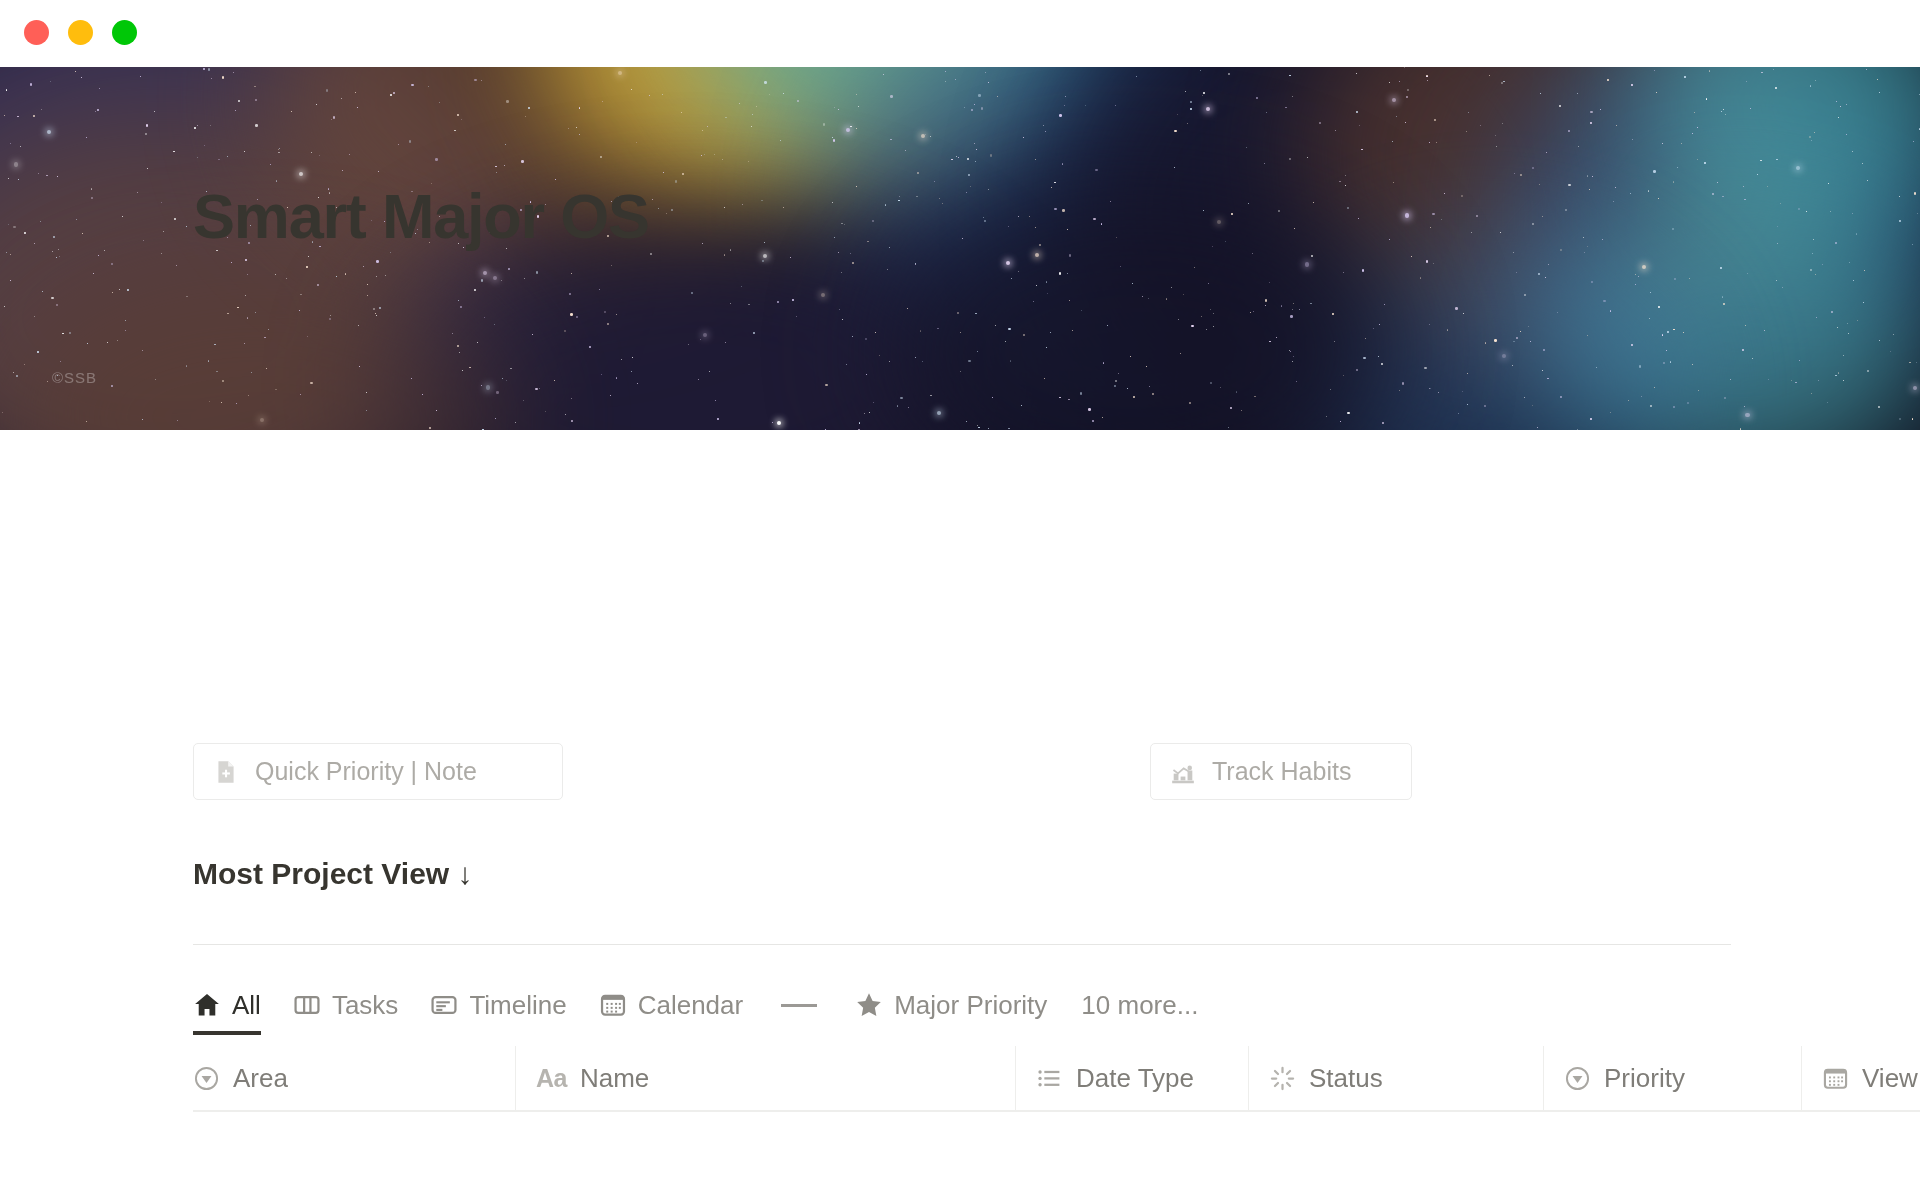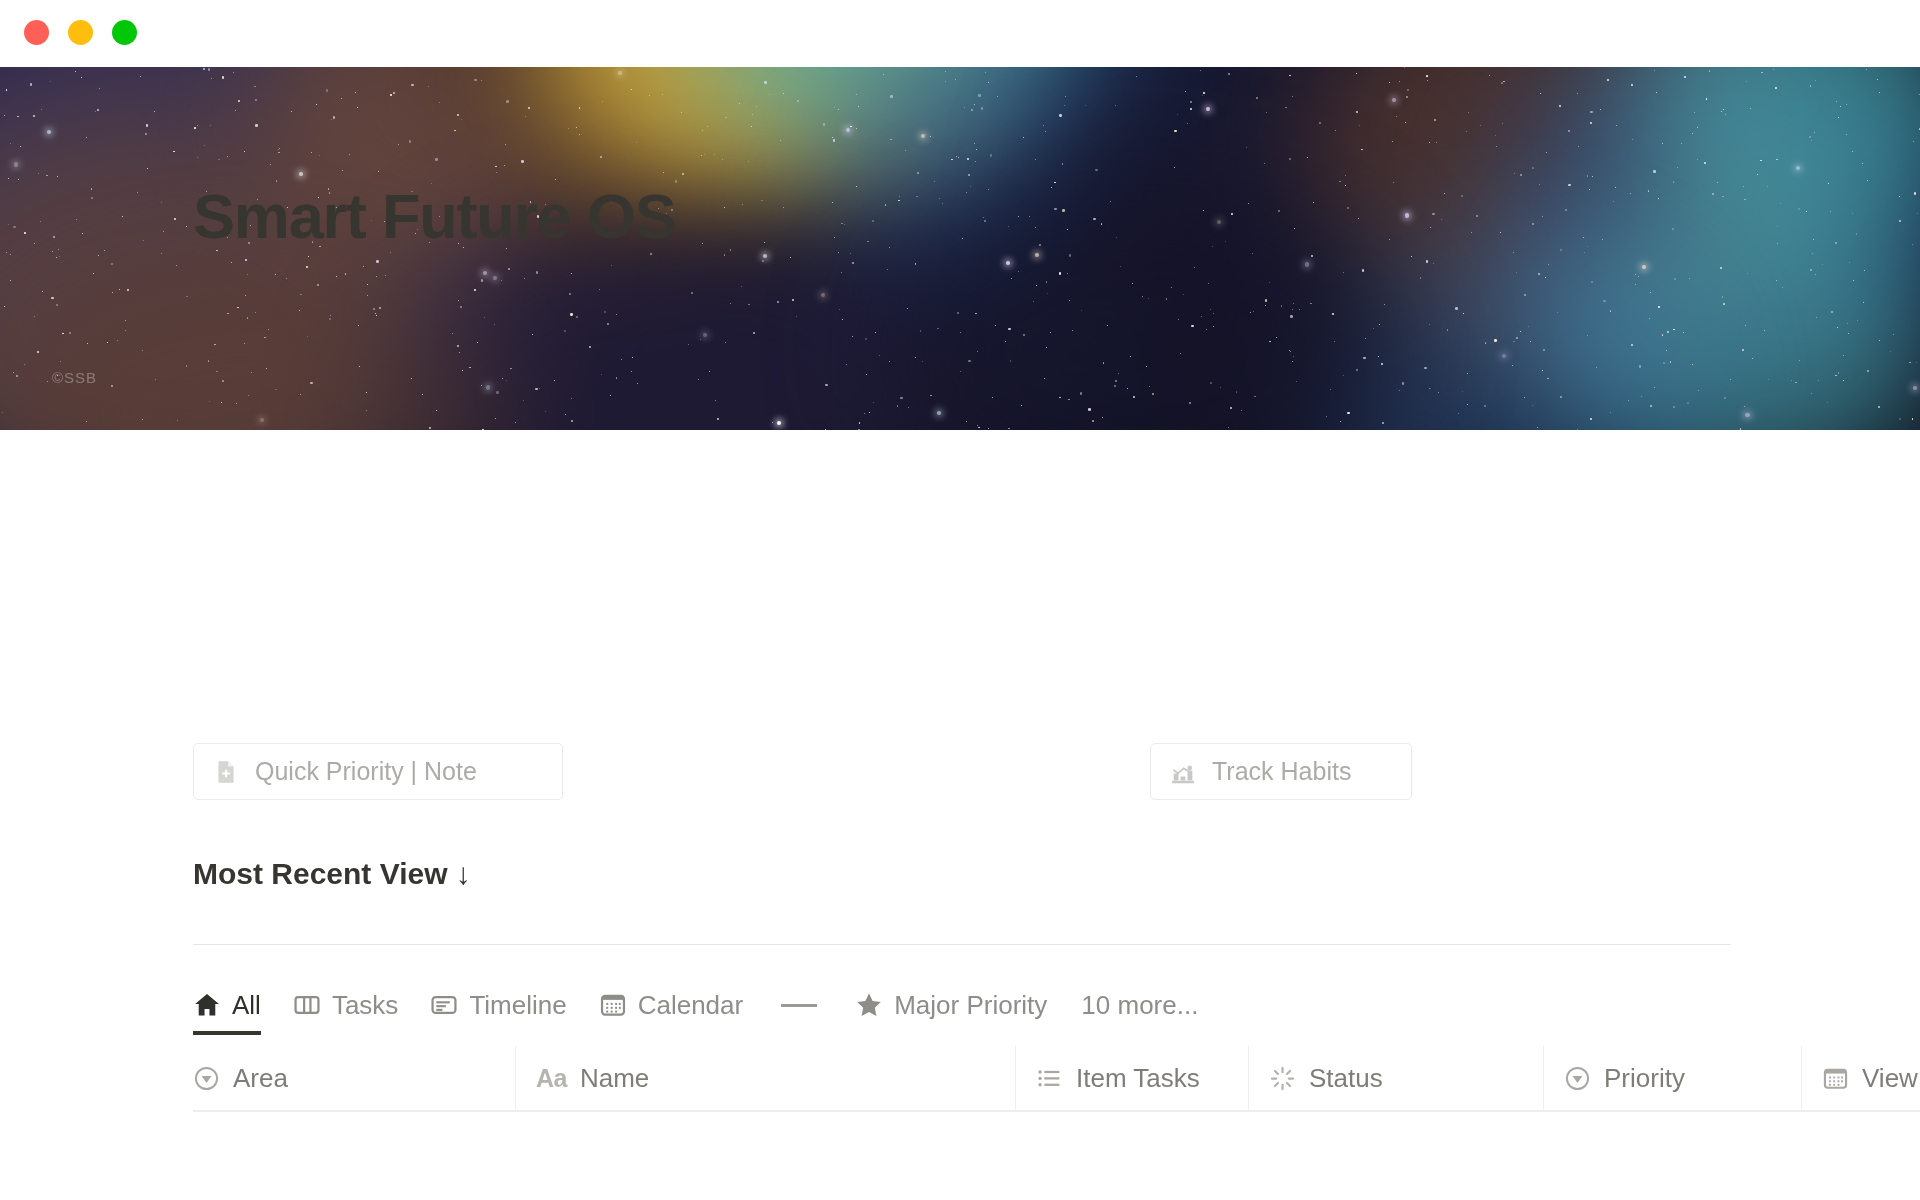--- a/index.html
+++ b/index.html
@@ -1058,21 +1058,21 @@
         <span class="star" style="left:1577.3px;top:362.0px;width:1.1px;height:1.1px;opacity:0.48;background:#ffffff;"></span>
         <span class="star" style="left:186.1px;top:228.7px;width:1.8px;height:1.8px;opacity:0.33;background:#ffffff;"></span>
         <span class="star" style="left:973.6px;top:76.2px;width:1.1px;height:1.1px;opacity:0.65;background:#f2e0ff;"></span>
         <span class="star" style="left:965.9px;top:125.2px;width:1.1px;height:1.1px;opacity:0.61;background:#e3d4ff;"></span>
         <span class="star" style="left:1241.4px;top:343.3px;width:1.1px;height:1.1px;opacity:0.57;background:#ffe9d6;"></span>
       </div>
     <div class="watermark">©SSB</div>
   </div>
 
 
-  <div class="page-title">Smart Future OS</div>
+  <div class="page-title">Smart Major OS</div>
 
   <div class="btn btn-quick">
     <svg class="btn-ico" viewBox="0 0 24 24">
       <path d="M5 2h9l5 5v15H5z" fill="#d6d5d2"></path>
       <path d="M14 2l5 5h-5z" fill="#f4f4f3"></path>
       <rect x="8.6" y="12.4" width="7" height="1.9" fill="#fff"></rect>
       <rect x="11.1" y="9.9" width="1.9" height="7" fill="#fff"></rect>
     </svg>
     <span class="btn-label">Quick Priority | Note</span>
   </div>
@@ -1082,21 +1082,21 @@
       <rect x="2" y="20" width="20" height="2.4" fill="#c9c8c5"></rect>
       <rect x="3.4" y="13.5" width="4.4" height="6.2" fill="#c9c8c5"></rect>
       <rect x="9.8" y="16.2" width="4.4" height="3.5" fill="#c9c8c5"></rect>
       <rect x="16.2" y="10.6" width="4.4" height="9.1" fill="#c9c8c5"></rect>
       <path d="M3.2 10.2l4.2 3.1 5.2-4.6 4.5 2.6" stroke="#c9c8c5" stroke-width="1.6" fill="none"></path>
       <circle cx="18.2" cy="8.2" r="2.1" fill="#c9c8c5"></circle>
     </svg>
     <span class="btn-label">Track Habits</span>
   </div>
 
-  <div class="section-head">Most Recent View ↓</div>
+  <div class="section-head">Most Project View ↓</div>
   <div class="divider"></div>
 
   <div class="tabbar">
 
     <div class="tab active">
       <svg class="tab-ico" viewBox="0 0 24 24">
         <path d="M12 2.6L1.8 11.2h3.1V21h5.0v-5.6h4.2V21h5.0v-9.8h3.1z" fill="#2f2f2b"></path>
       </svg>
       <span>All</span>
     </div>
@@ -1172,21 +1172,21 @@
       <svg class="th-ico" viewBox="0 0 24 24">
         <g fill="#a9a7a2">
           <circle cx="3.6" cy="6.2" r="1.5"></circle>
             <rect x="7.4" y="5.2" width="13.4" height="2.0"></rect>
           <circle cx="3.6" cy="11.9" r="1.5"></circle>
             <rect x="7.4" y="10.9" width="13.4" height="2.0"></rect>
           <circle cx="3.6" cy="17.6" r="1.5"></circle>
             <rect x="7.4" y="16.6" width="13.4" height="2.0"></rect>
         </g>
       </svg>
-      <span>Item Tasks</span>
+      <span>Date Type</span>
     </div>
 
     <div class="th" style="width:295px;">
       <svg class="th-ico" viewBox="0 0 24 24">
         <g stroke="#b5b3ae" stroke-width="2.0" stroke-linecap="round">
           <line x1="12" y1="2.6" x2="12" y2="6.4"></line>
           <line x1="12" y1="17.6" x2="12" y2="21.4"></line>
           <line x1="2.6" y1="12" x2="6.4" y2="12"></line>
           <line x1="17.6" y1="12" x2="21.4" y2="12"></line>
           <line x1="5.3" y1="5.3" x2="8.0" y2="8.0"></line>

